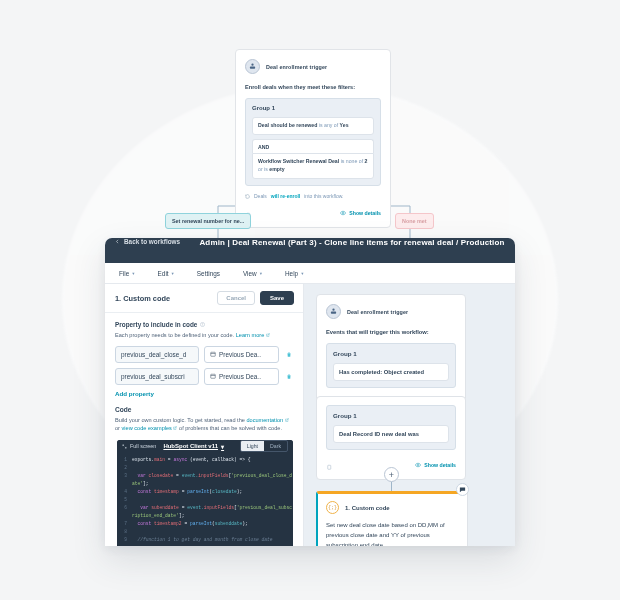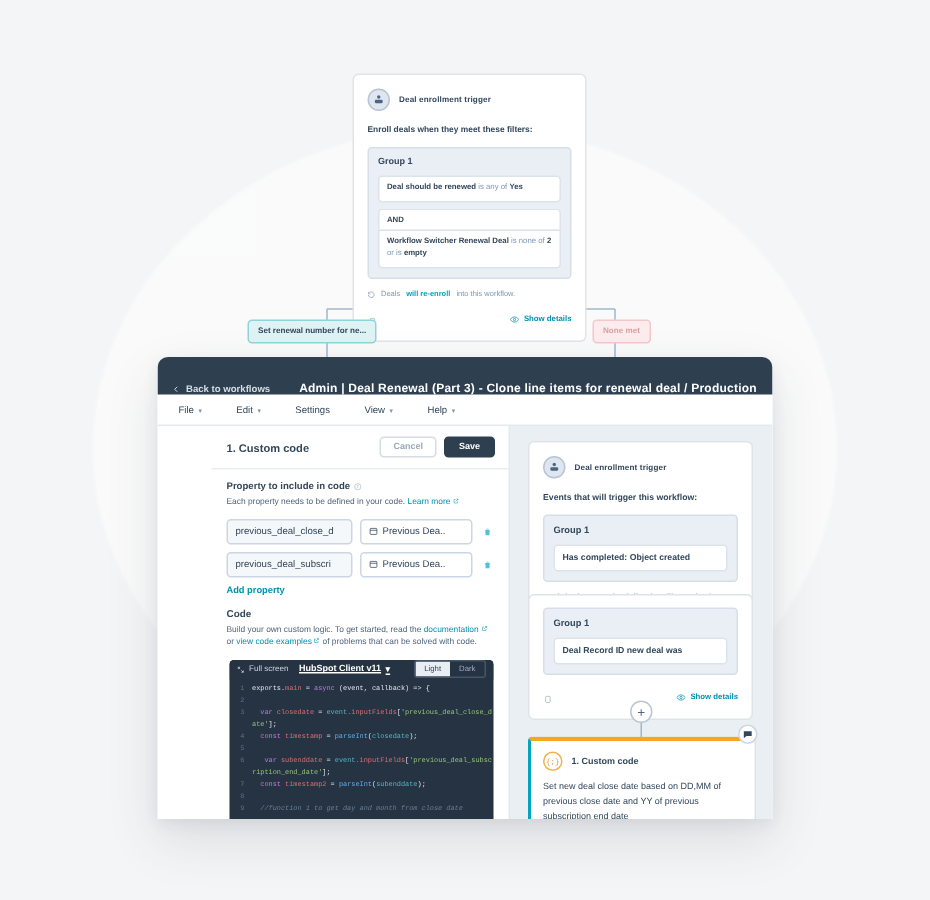--- a/index.html
+++ b/index.html
@@ -126,21 +126,21 @@
     left: 105px; top: 238px;
     width: 410px; height: 308px;
     background: #fff;
     border-radius: 7px 7px 0 0;
     overflow: hidden;
     box-shadow: 0 14px 34px rgba(45,62,80,.13), 0 3px 10px rgba(45,62,80,.07);
   }
   .app-topbar {
     height: 25px;
     background: #2e3f50;
-    display: flex; align-items: flex-end;
+    display: flex; align-items: flex-start;
     padding: 0 10px;
     position: relative;
   }
   .back-link {
     display: flex; align-items: center; gap: 4px;
     color: #d7dee5; font-size: 6.4px; font-weight: 600;
     flex: none;
   }
   .app-title {
     position: absolute;
@@ -161,21 +161,21 @@
     display: flex; align-items: center;
     padding-left: 14px;
     gap: 23px;
   }
   .menu-item {
     font-size: 6.4px; color: #33475b; font-weight: 500;
     display: flex; align-items: center; gap: 3px;
   }
   .caret { font-size: 4.5px; color: #7c98b6; }
 
-  .app-body { display: flex; height: 262px; padding-left: 36px; }
+  .app-body { display: flex; height: 262px; }
 
   
   .panel-left {
     width: 199px;
     background: #fff;
     border-right: 1px solid #e5e9ee;
     display: flex; flex-direction: column;
   }
   .pl-header {
     display: flex; align-items: center; justify-content: space-between;

